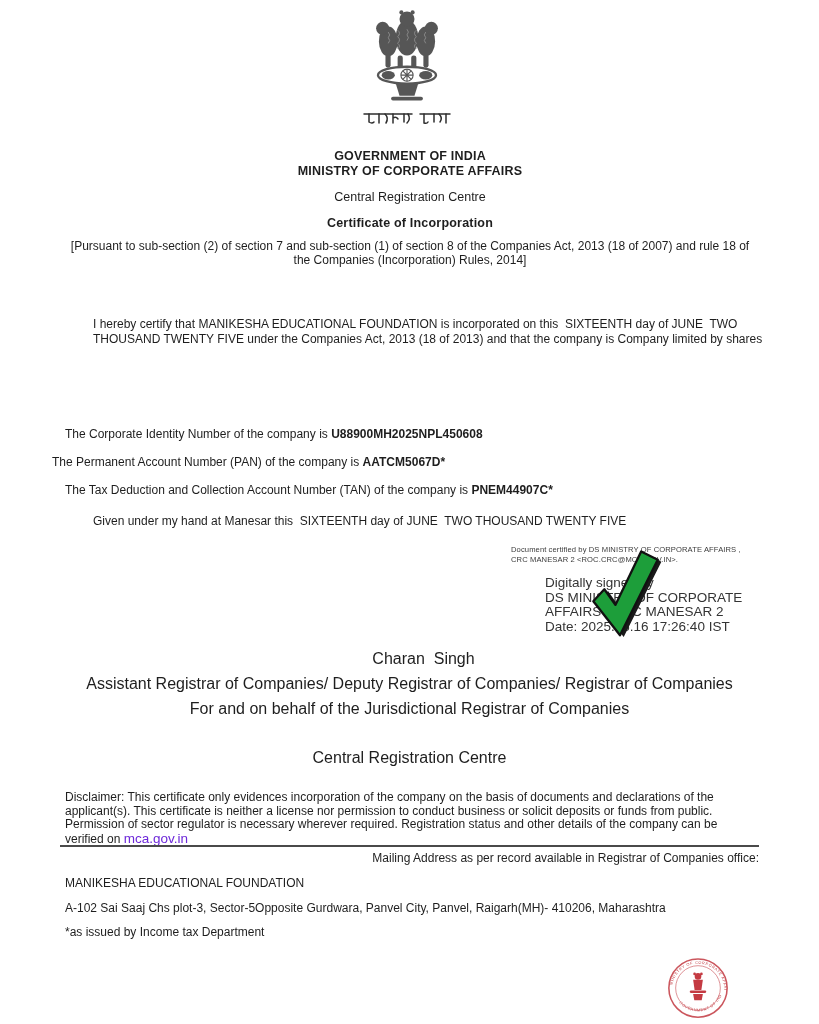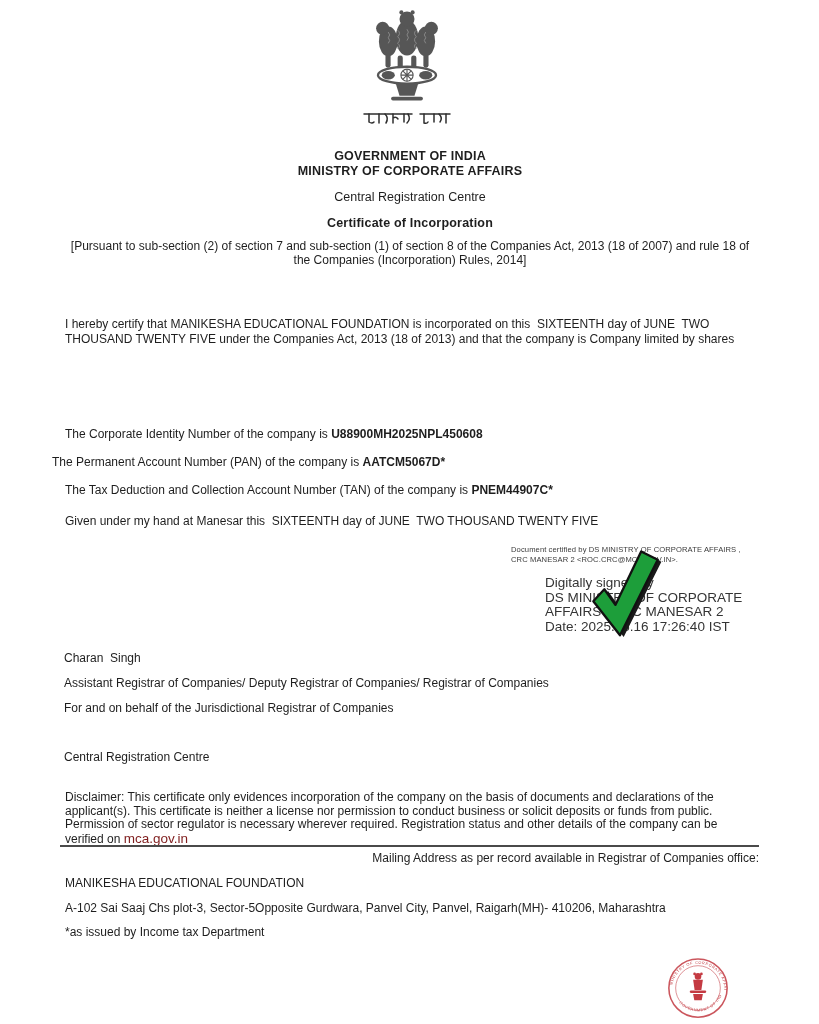--- a/index.html
+++ b/index.html
@@ -2,30 +2,30 @@
 <html><head>
 <meta charset="utf-8">
 <style>
   html,body { margin:0; padding:0; background:#ffffff; }
   #canvas {
     position:relative; width:819px; height:1024px; background:#ffffff;
     font-family:"Liberation Sans", sans-serif; color:#1e1e1e; overflow:hidden;
   }
   .abs { position:absolute; }
   .center { text-align:center; }
-  .pre { white-space:pre-wrap; }
+  .pre { white-space:pre-wrap;margin-left:28px; }
   .fs12 { font-size:12px; line-height:15px; }
   .fs12t { font-size:12px; line-height:13.5px; }
   .hdr { font-size:12.5px; line-height:15px; font-weight:bold; letter-spacing:.2px; }
   .hdr-reg { font-size:12.5px; line-height:15px; }
   .tiny { font-size:7.6px; line-height:9.5px; color:#3a3a3a; letter-spacing:.1px; }
   .dsig { font-size:13.5px; line-height:14.6px; color:#343434; }
-  .mcalink { font-size:13.5px; color:#7f1d1d; text-decoration:none; }
+  .mcalink { font-size:13.5px; color:#6d28d9; text-decoration:none; }
   .rule { border-top:2px solid #4a4a4a; height:0; }
-  .officer-line { position:absolute; right:64px; left:64px; text-align:left; font-size:12px; line-height:15px; }
+  .officer-line { position:absolute; right:64px; left:64px; text-align:center; font-size:16px; line-height:15px; }
 </style>
 </head>
 <body>
 
 <div id="canvas">
 
   <div class="abs" style="left:357px; top:4px; width:100px; height:118px;" aria-label="सत्यमेव जयते">
     <svg viewBox="0 0 100 110" width="100" height="103">
       <g fill="#565656">
         <ellipse cx="30" cy="40" rx="10" ry="16"></ellipse>

